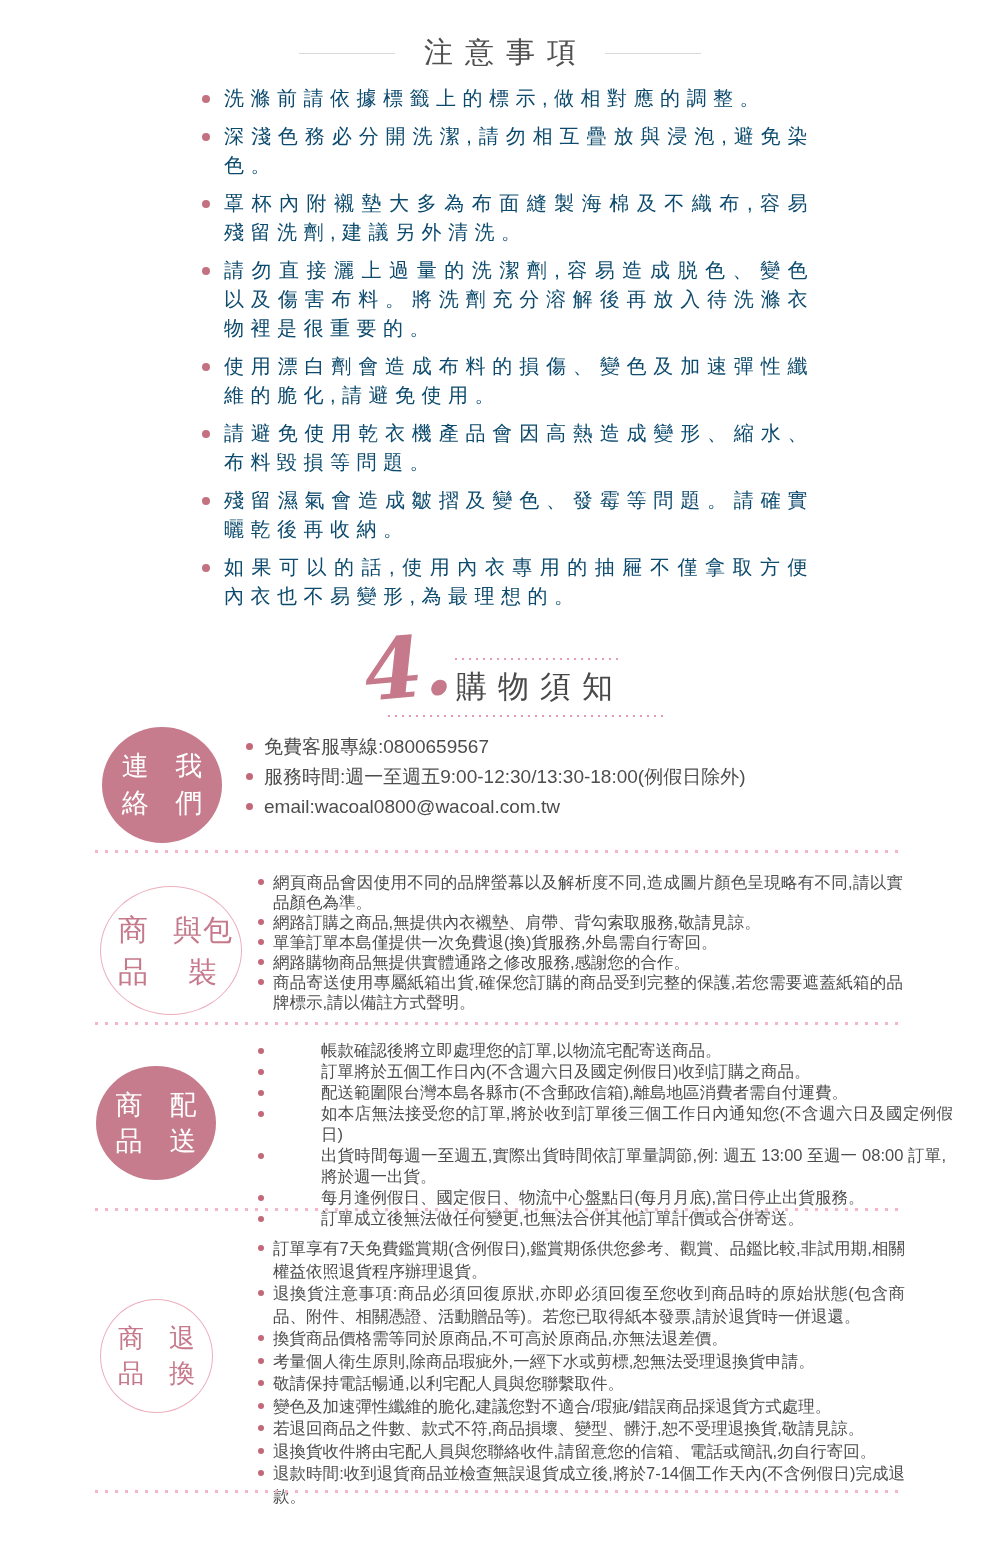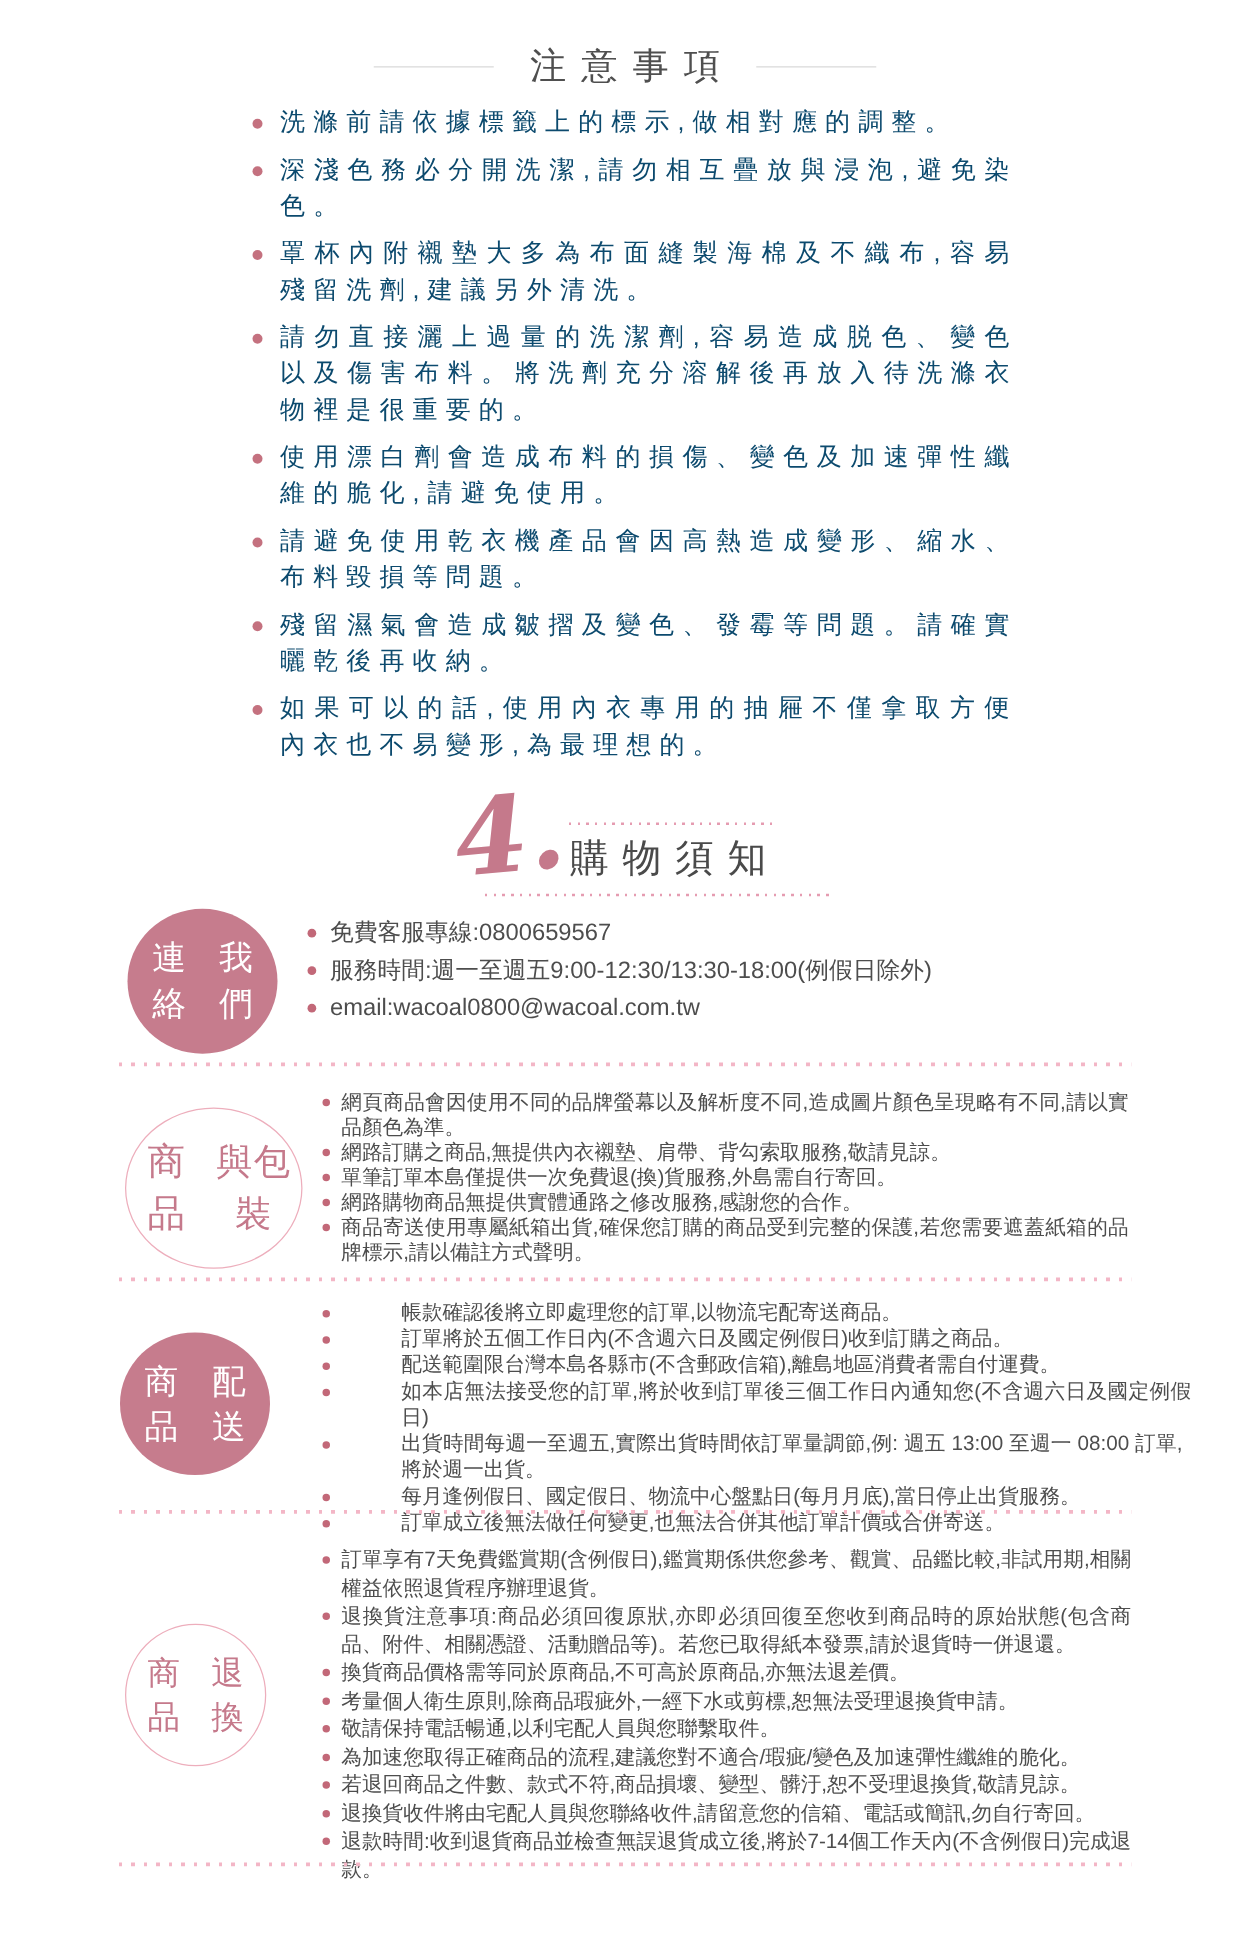--- a/index.html
+++ b/index.html
@@ -236,21 +236,21 @@
     <div class="sec-item">
         <span class="s-dot"></span>
         <span class="s-txt">考量個人衛生原則,除商品瑕疵外,一經下水或剪標,恕無法受理退換貨申請。</span>
       </div>
     <div class="sec-item">
         <span class="s-dot"></span>
         <span class="s-txt">敬請保持電話暢通,以利宅配人員與您聯繫取件。</span>
       </div>
     <div class="sec-item">
         <span class="s-dot"></span>
-        <span class="s-txt">為加速您取得正確商品的流程,建議您對不適合/瑕疵/變色及加速彈性纖維的脆化。</span>
+        <span class="s-txt">變色及加速彈性纖維的脆化,建議您對不適合/瑕疵/錯誤商品採退貨方式處理。</span>
       </div>
     <div class="sec-item">
         <span class="s-dot"></span>
         <span class="s-txt">若退回商品之件數、款式不符,商品損壞、變型、髒汙,恕不受理退換貨,敬請見諒。</span>
       </div>
     <div class="sec-item">
         <span class="s-dot"></span>
         <span class="s-txt">退換貨收件將由宅配人員與您聯絡收件,請留意您的信箱、電話或簡訊,勿自行寄回。</span>
       </div>
     <div class="sec-item">

